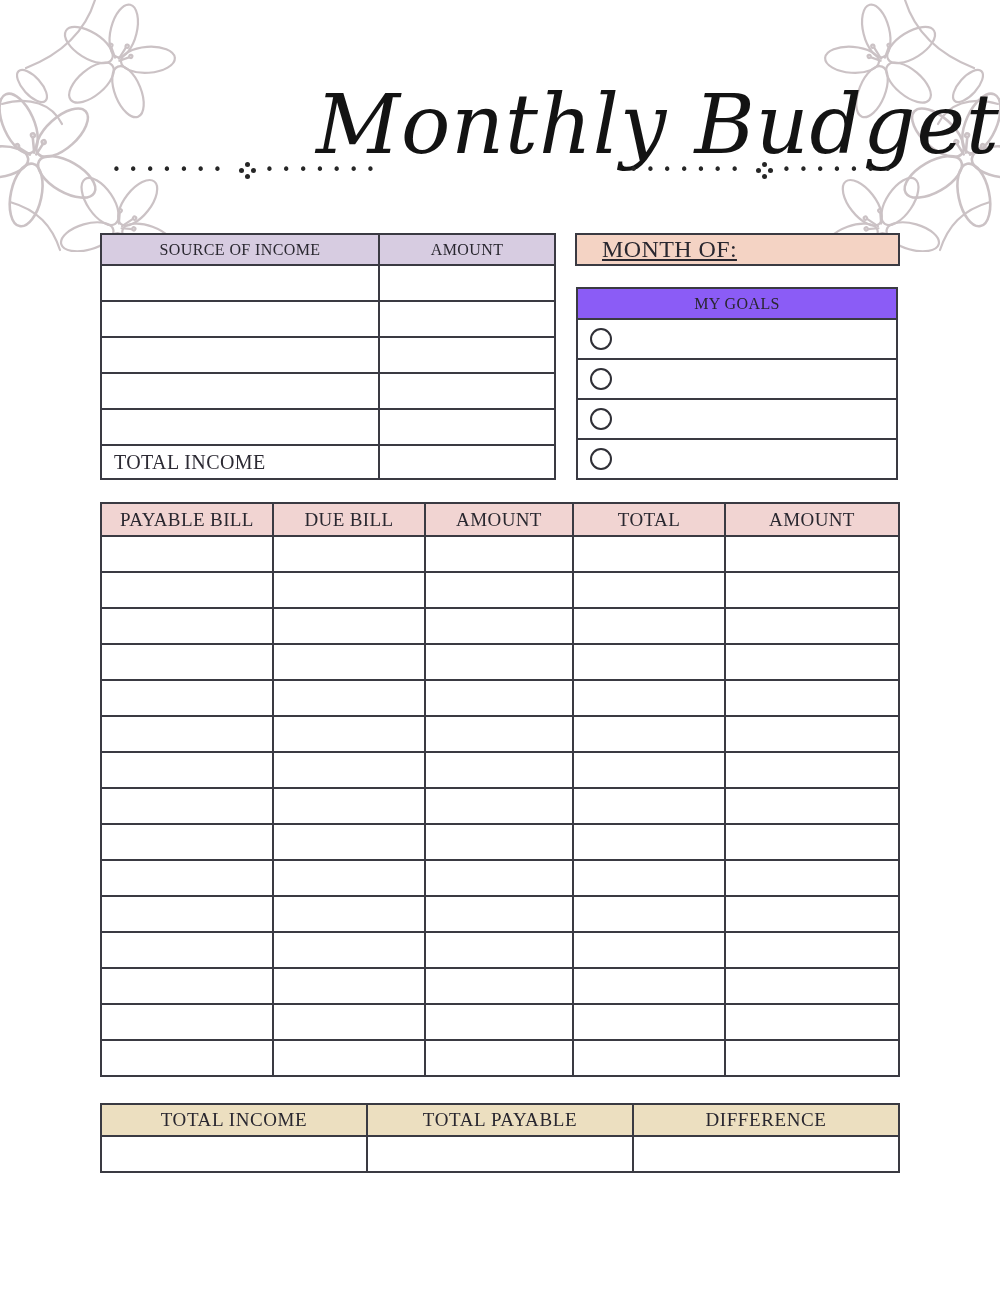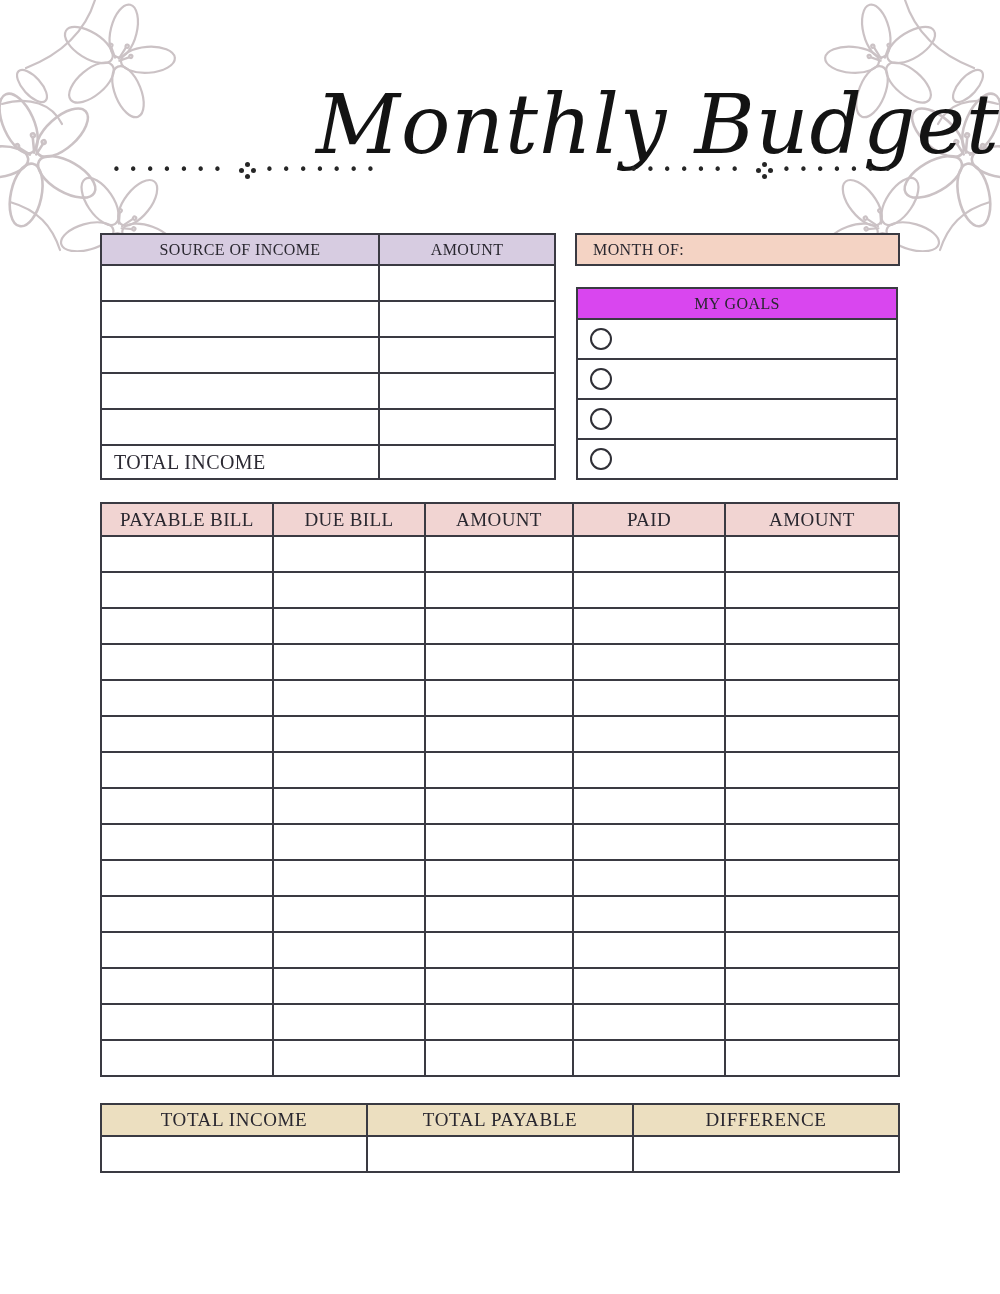--- a/index.html
+++ b/index.html
@@ -43,27 +43,27 @@
   
   .income{left:100px;top:233px;width:454px;}
   .income th{height:29px;background:#d7cce1;}
   .income td{height:34px;}
   .income tfoot td{height:32px;}
   .income tfoot td.label{font-size:20px;text-align:left;padding-left:12px;letter-spacing:0.4px;}
   
   .month-bar{
     position:absolute;left:575px;top:233px;width:325px;height:33px;
     box-sizing:border-box;border:2px solid #3a3a42;background:#f4d3c4;
-    display:flex;align-items:center;padding-left:16px;
-    font-size:16px;letter-spacing:0.4px;color:#29272f;
+    display:flex;align-items:center;padding-left:25px;
+    font-size:24px;letter-spacing:0.4px;color:#29272f;text-decoration:underline;
   }
   .month-bar .value{margin-left:8px;}
   
   .goals{left:576px;top:287px;width:322px;}
-  .goals th{height:29px;background:#d946ef;}
+  .goals th{height:29px;background:#8b5cf6;}
   .goals td{height:38px;vertical-align:middle;}
   .goal-circle{
     display:inline-block;width:18px;height:18px;border-radius:50%;
     border:2px solid #2f2f36;margin-left:12px;vertical-align:middle;background:#fff;
   }
   .goal-text{margin-left:10px;vertical-align:middle;}
   
   .bills{left:100px;top:502px;width:798px;}
   .bills th{height:31px;background:#f1d4d2;font-size:19px;margin-left:28px;}
   .bills td{height:34px;}
@@ -208,21 +208,21 @@
       <col style="width:152px">
       <col style="width:148px">
     <col style="width:152px">
       <col style="width:174px">
   </colgroup>
   <thead>
     <tr>
       <th>PAYABLE BILL</th>
       <th>DUE BILL</th>
       <th>AMOUNT</th>
-      <th>PAID</th>
+      <th>TOTAL</th>
       <th>AMOUNT</th>
     </tr>
   </thead>
   <tbody>
 
       <tr>
         <td></td>
         <td></td>
         <td></td>
         <td></td>

